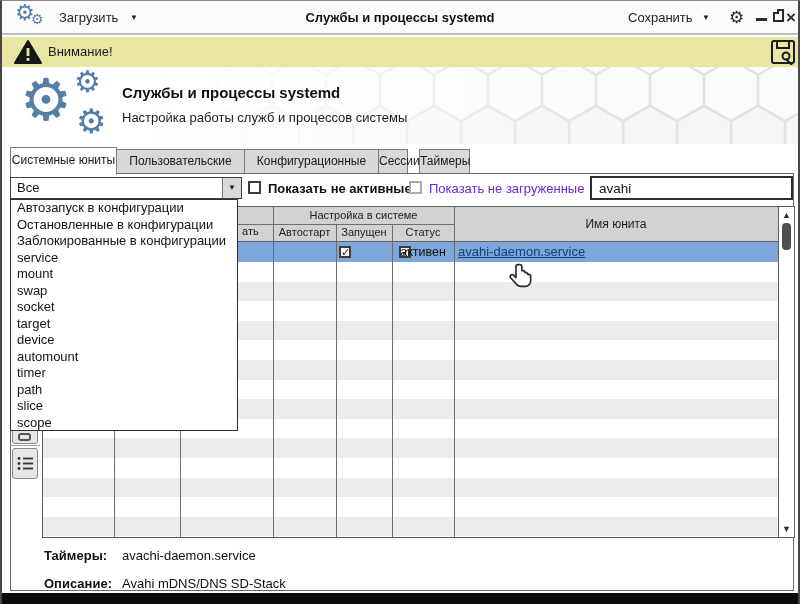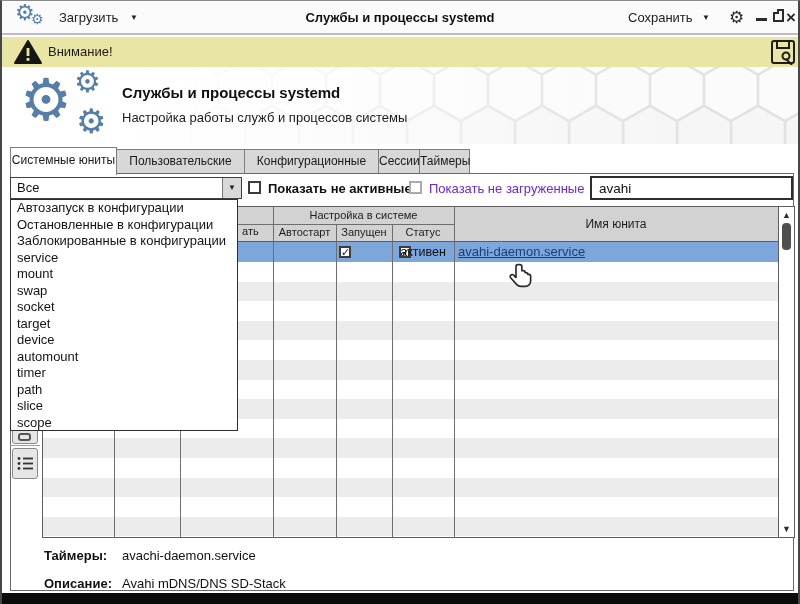--- a/index.html
+++ b/index.html
@@ -136,21 +136,21 @@
     <span class="abs logo-gear" style="left:72px;top:0px;font-size:30px;">⚙</span>
     <span class="abs logo-gear" style="left:74px;top:37px;font-size:34px;">⚙</span>
     <div class="abs hero-title">Службы и процессы systemd</div>
     <div class="abs hero-sub">Настройка работы служб и процессов системы</div>
   </div>
 
   <div class="abs" style="left:0;top:146px;width:796px;height:27px;" id="tabstrip">
       <div class="tab active" style="left: 8px; width: 107px;">Системные юниты</div>
       <div class="tab" style="left: 114px; width: 129px;">Пользовательские юниты</div>
       <div class="tab" style="left: 242px; width: 135px;">Конфигурационные файлы</div>
-      <div class="tab" style="left: 376px; width: 42px;">Сессии</div>
+      <div class="tab" style="left: 376px; width: 30px;">Сессии</div>
       <div class="tab" style="left: 417px; width: 51px;">Таймеры</div>
     </div>
 
   <div class="abs panel"></div>
 
   <div class="abs combo"></div>
   <span class="abs combo-val">Все</span>
   <div class="abs combo-btn">▼</div>
 
   <div class="abs cbox" style="left:246px;top:180px;"></div>

